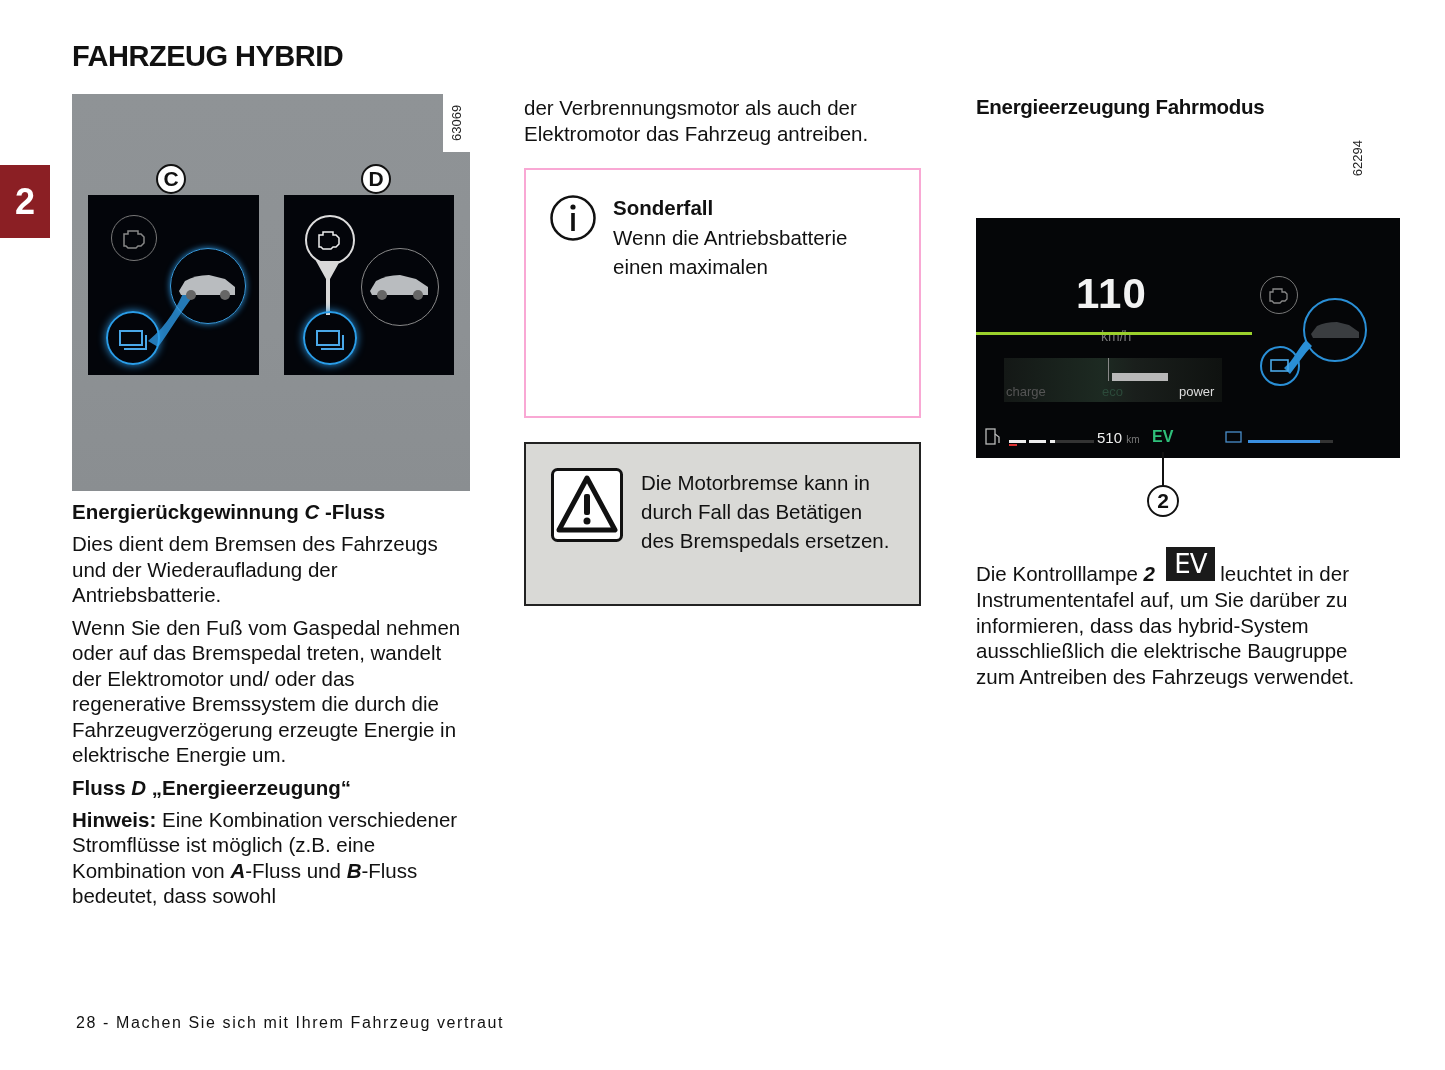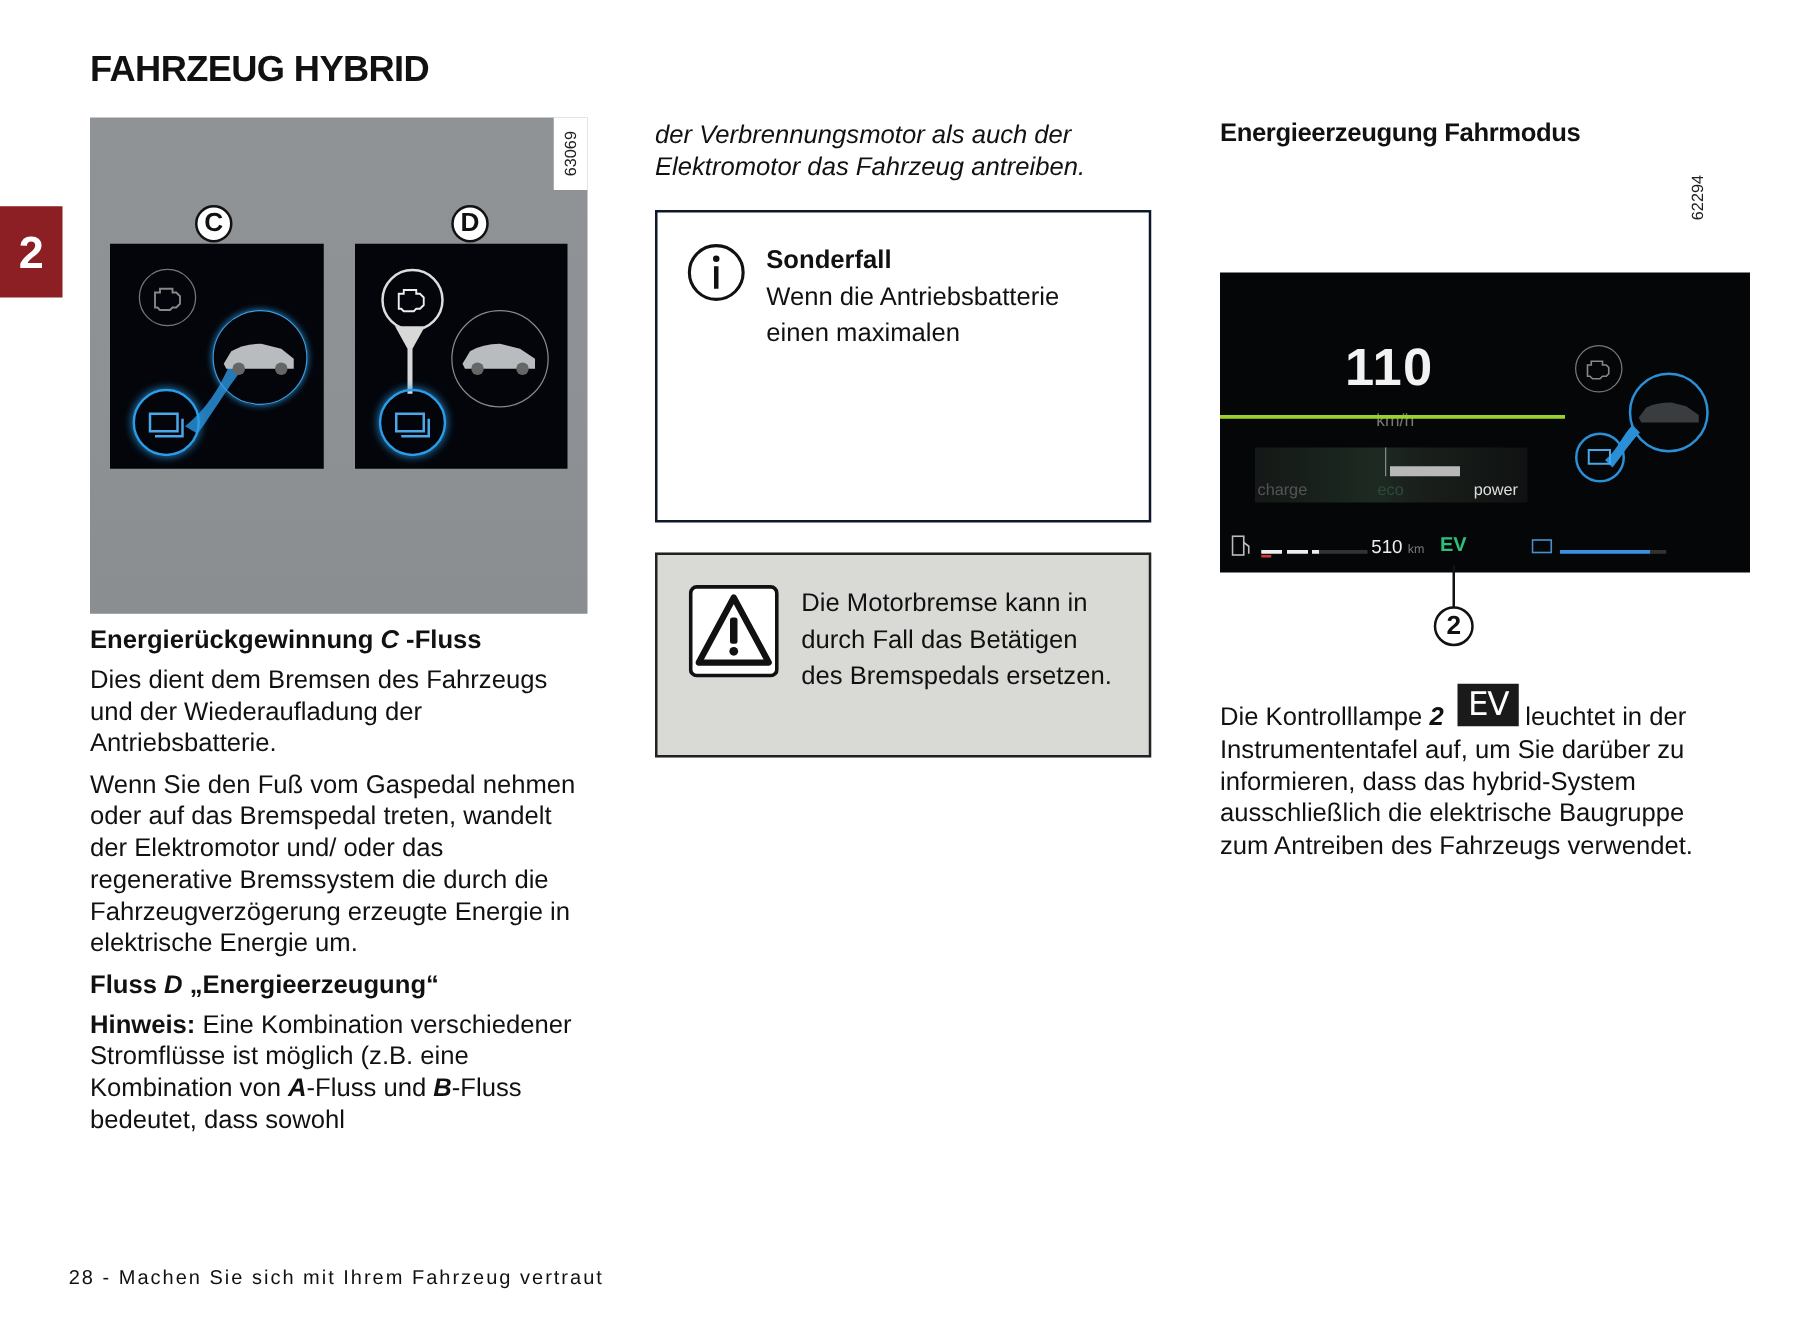--- a/index.html
+++ b/index.html
@@ -14,21 +14,21 @@
   .para { margin:0 0 7px 0; }
   
   .fig1 { left:72px; top:94px; width:398px; height:397px; background:linear-gradient(180deg,#8f9396 0%,#8d9194 60%,#8a8e91 100%); }
   .figno { background:#fff; color:#222; font-size:13px; writing-mode:vertical-rl; transform:rotate(180deg);
            display:flex; align-items:center; justify-content:center; }
   .panel { background:#03050a; }
   .circ { position:absolute; border-radius:50%; }
   .badge { position:absolute; width:30px; height:30px; border-radius:50%; background:#fff; border:2px solid #111;
            font-weight:bold; font-size:21px; display:flex; align-items:center; justify-content:center; box-sizing:border-box; }
   
-  .infobox { left:524px; top:168px; width:397px; height:250px; border:2px solid #0f172a; box-sizing:border-box; }
+  .infobox { left:524px; top:168px; width:397px; height:250px; border:2px solid #f9a8d4; box-sizing:border-box; }
   .warnbox { left:524px; top:442px; width:397px; height:164px; border:2px solid #222; box-sizing:border-box; background:#d9d9d6; }
   
   .dash { left:976px; top:218px; width:424px; height:240px; background:#050608; overflow:hidden; }
   .ev-inline { display:inline-block; background:#1a1a1a; color:#fff; font-size:26px; line-height:34px; padding:0 8px;
                vertical-align:top; margin-top:-14px; font-family:"DejaVu Sans", sans-serif; letter-spacing:-1px; }
 </style>
 </head>
 <body>
 
 <div class="abs title">FAHRZEUG HYBRID</div>
@@ -97,23 +97,23 @@
   <p class="para">Dies dient dem Bremsen des Fahrzeugs und der Wiederaufladung der Antriebsbatterie.</p>
   <p class="para">Wenn Sie den Fuß vom Gaspedal nehmen oder auf das Bremspedal treten, wandelt der Elektromotor und/ oder das regenerative Bremssystem die durch die Fahrzeugverzögerung erzeugte Energie in elektrische Energie um.</p>
   <div class="heading para">
     <span>Fluss </span><i>D</i><span> „Energieerzeugung“</span>
   </div>
   <p class="para">
     <b>Hinweis:</b><span> Eine Kombination verschiedener Stromflüsse ist möglich (z.B. eine Kombination von </span><b><i>A</i></b><span>-Fluss und </span><b><i>B</i></b><span>-Fluss bedeutet, dass sowohl</span>
   </p>
 </div>
 
-<div class="abs" style="left:55px;top:1014px;font-size:16px;letter-spacing:1.6px;color:#111;">28 - Machen Sie sich mit Ihrem Fahrzeug vertraut</div>
+<div class="abs" style="left:76px;top:1014px;font-size:16px;letter-spacing:1.6px;color:#111;">28 - Machen Sie sich mit Ihrem Fahrzeug vertraut</div>
 
-<div class="abs body-text" style="left:524px;top:95px;width:400px;font-style:italic;">der Verbrennungsmotor als auch der Elektromotor das Fahrzeug antreiben.</div>
+<div class="abs body-text" style="left:524px;top:95px;width:400px;">der Verbrennungsmotor als auch der Elektromotor das Fahrzeug antreiben.</div>
 
 <div class="abs infobox">
   <svg class="abs" style="left:23px;top:24px;" width="48" height="48" viewBox="0 0 48 48">
     <circle cx="24" cy="24" r="21.5" fill="none" stroke="#111" stroke-width="2.5"></circle>
     <circle cx="24" cy="13" r="2.6" fill="#111"></circle>
     <rect x="22.2" y="19" width="3.6" height="18" fill="#111"></rect>
   </svg>
   <div class="abs heading" style="left:87px;top:25px;">Sonderfall</div>
   <div class="abs body-text" style="left:87px;top:55px;">Wenn die Antriebsbatterie</div>
   <div class="abs body-text" style="left:87px;top:84px;">einen maximalen</div>

